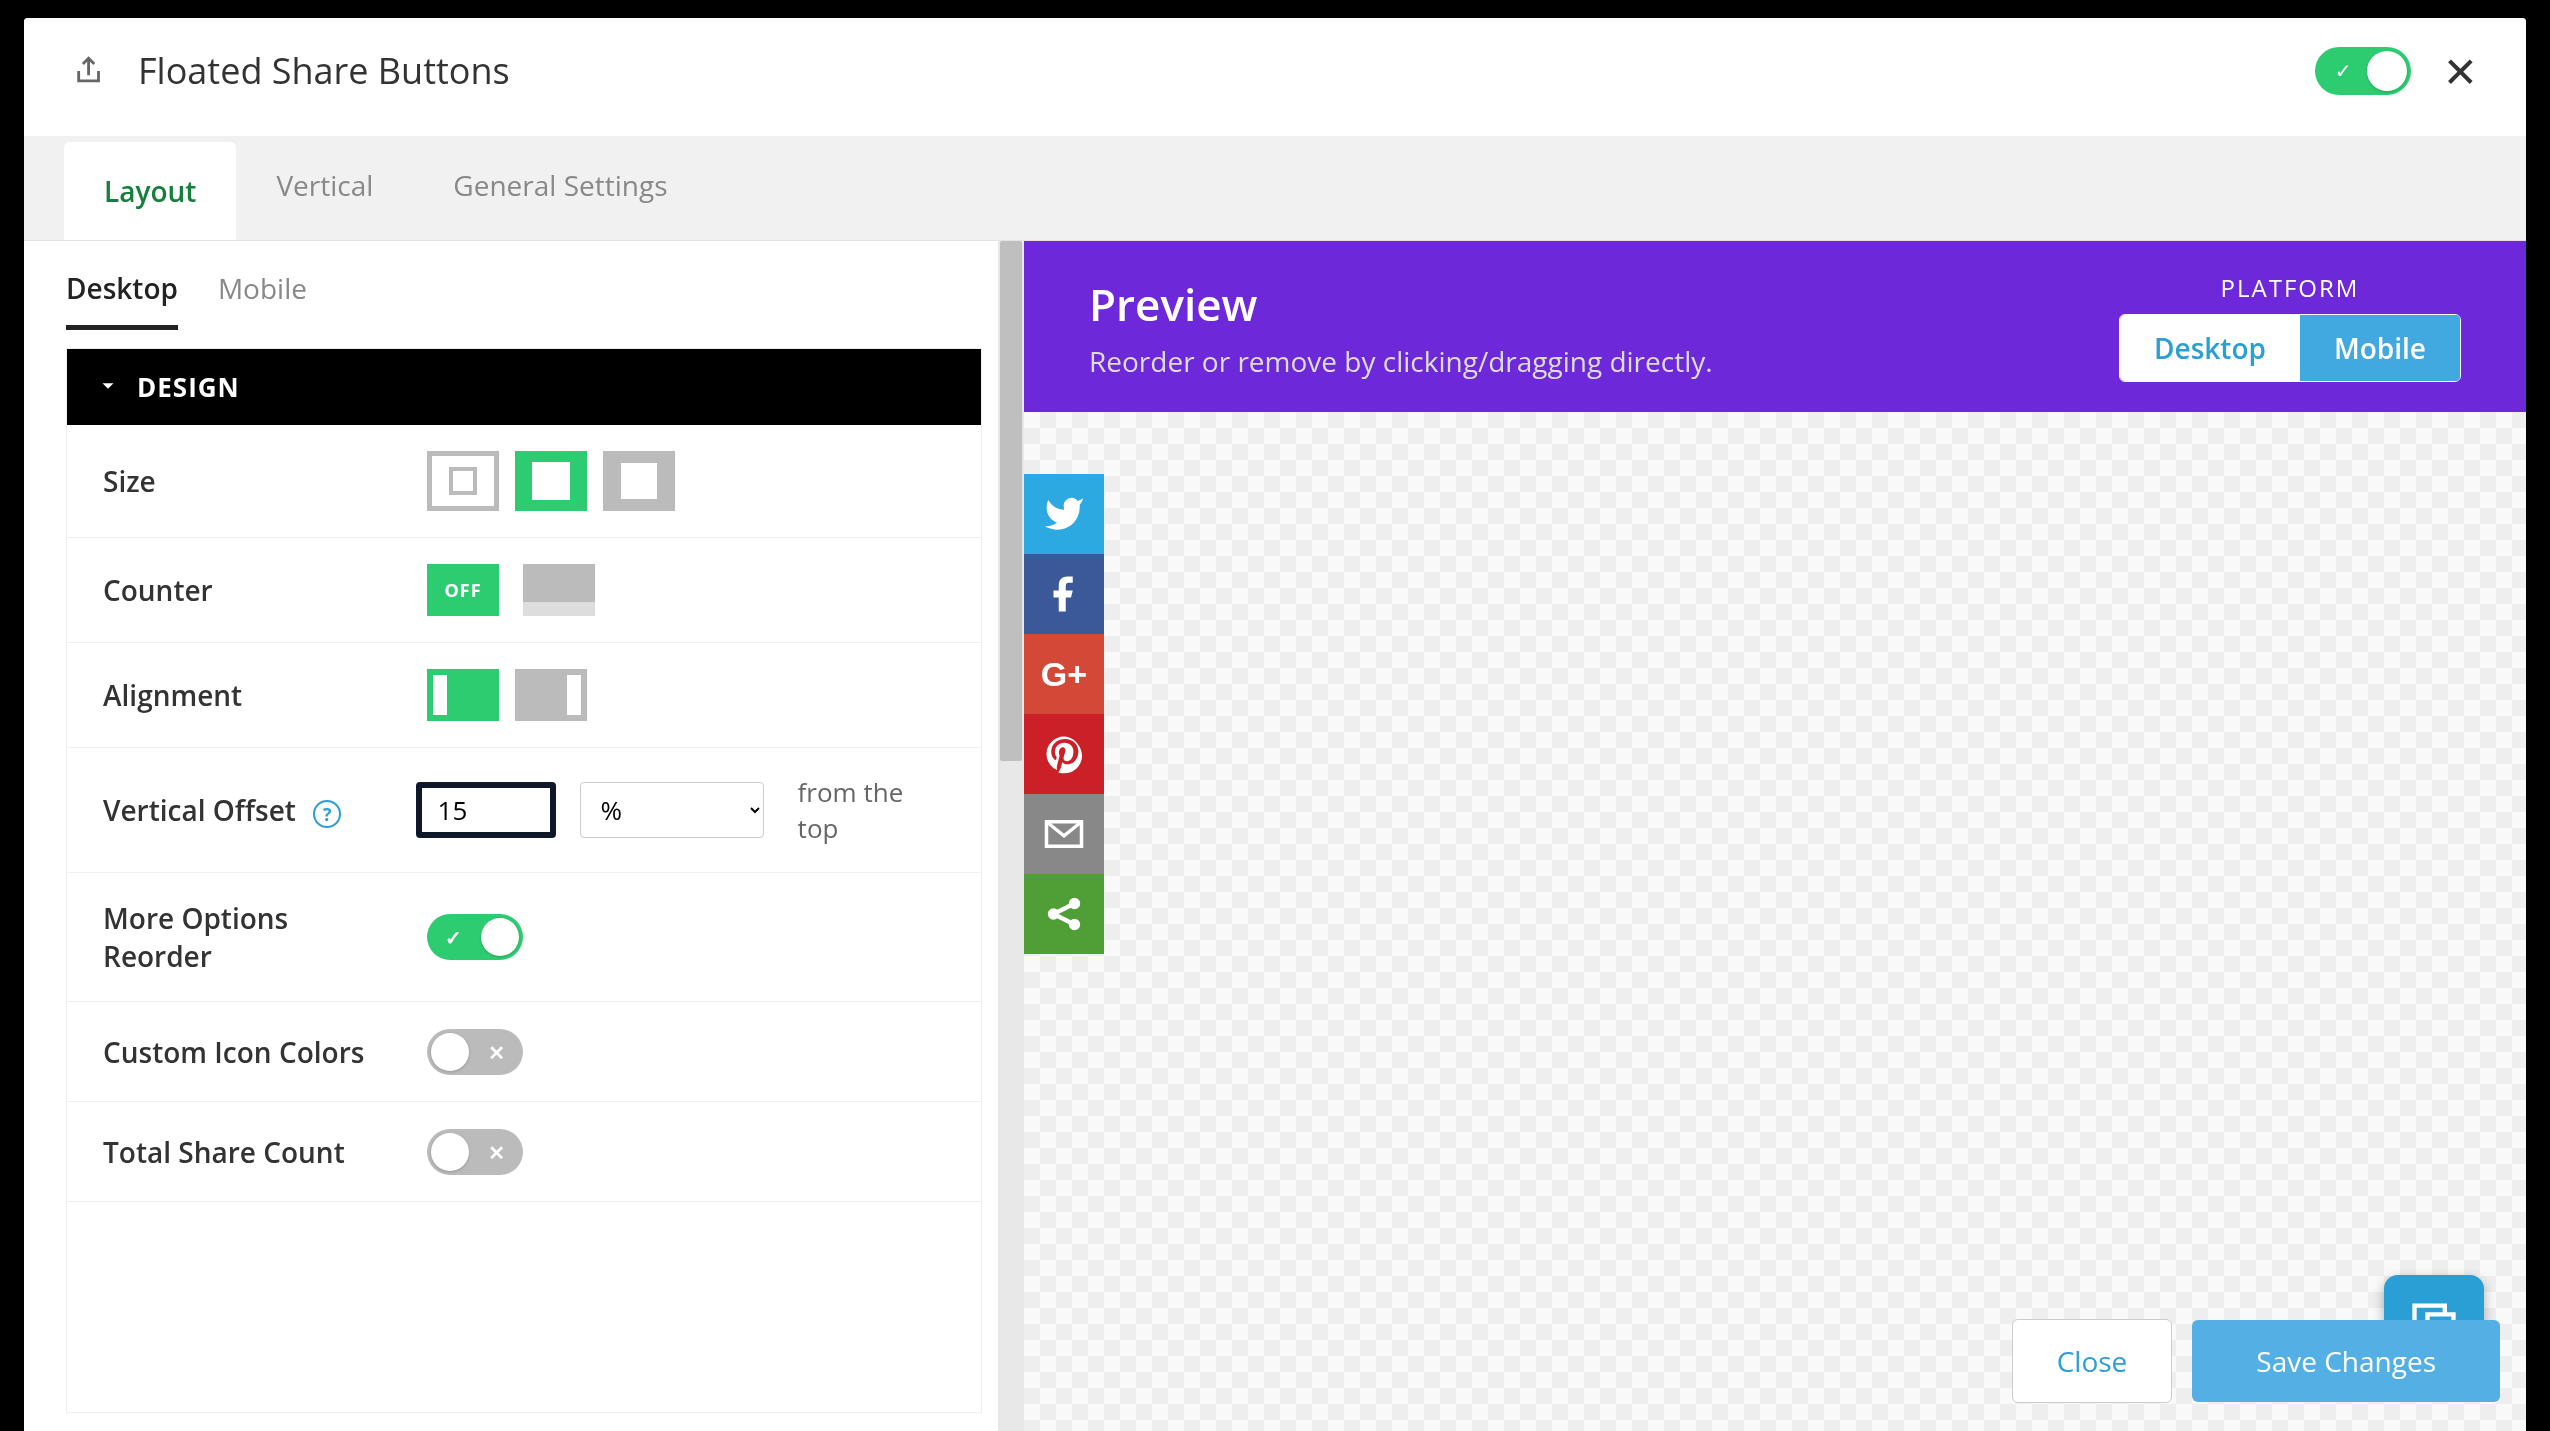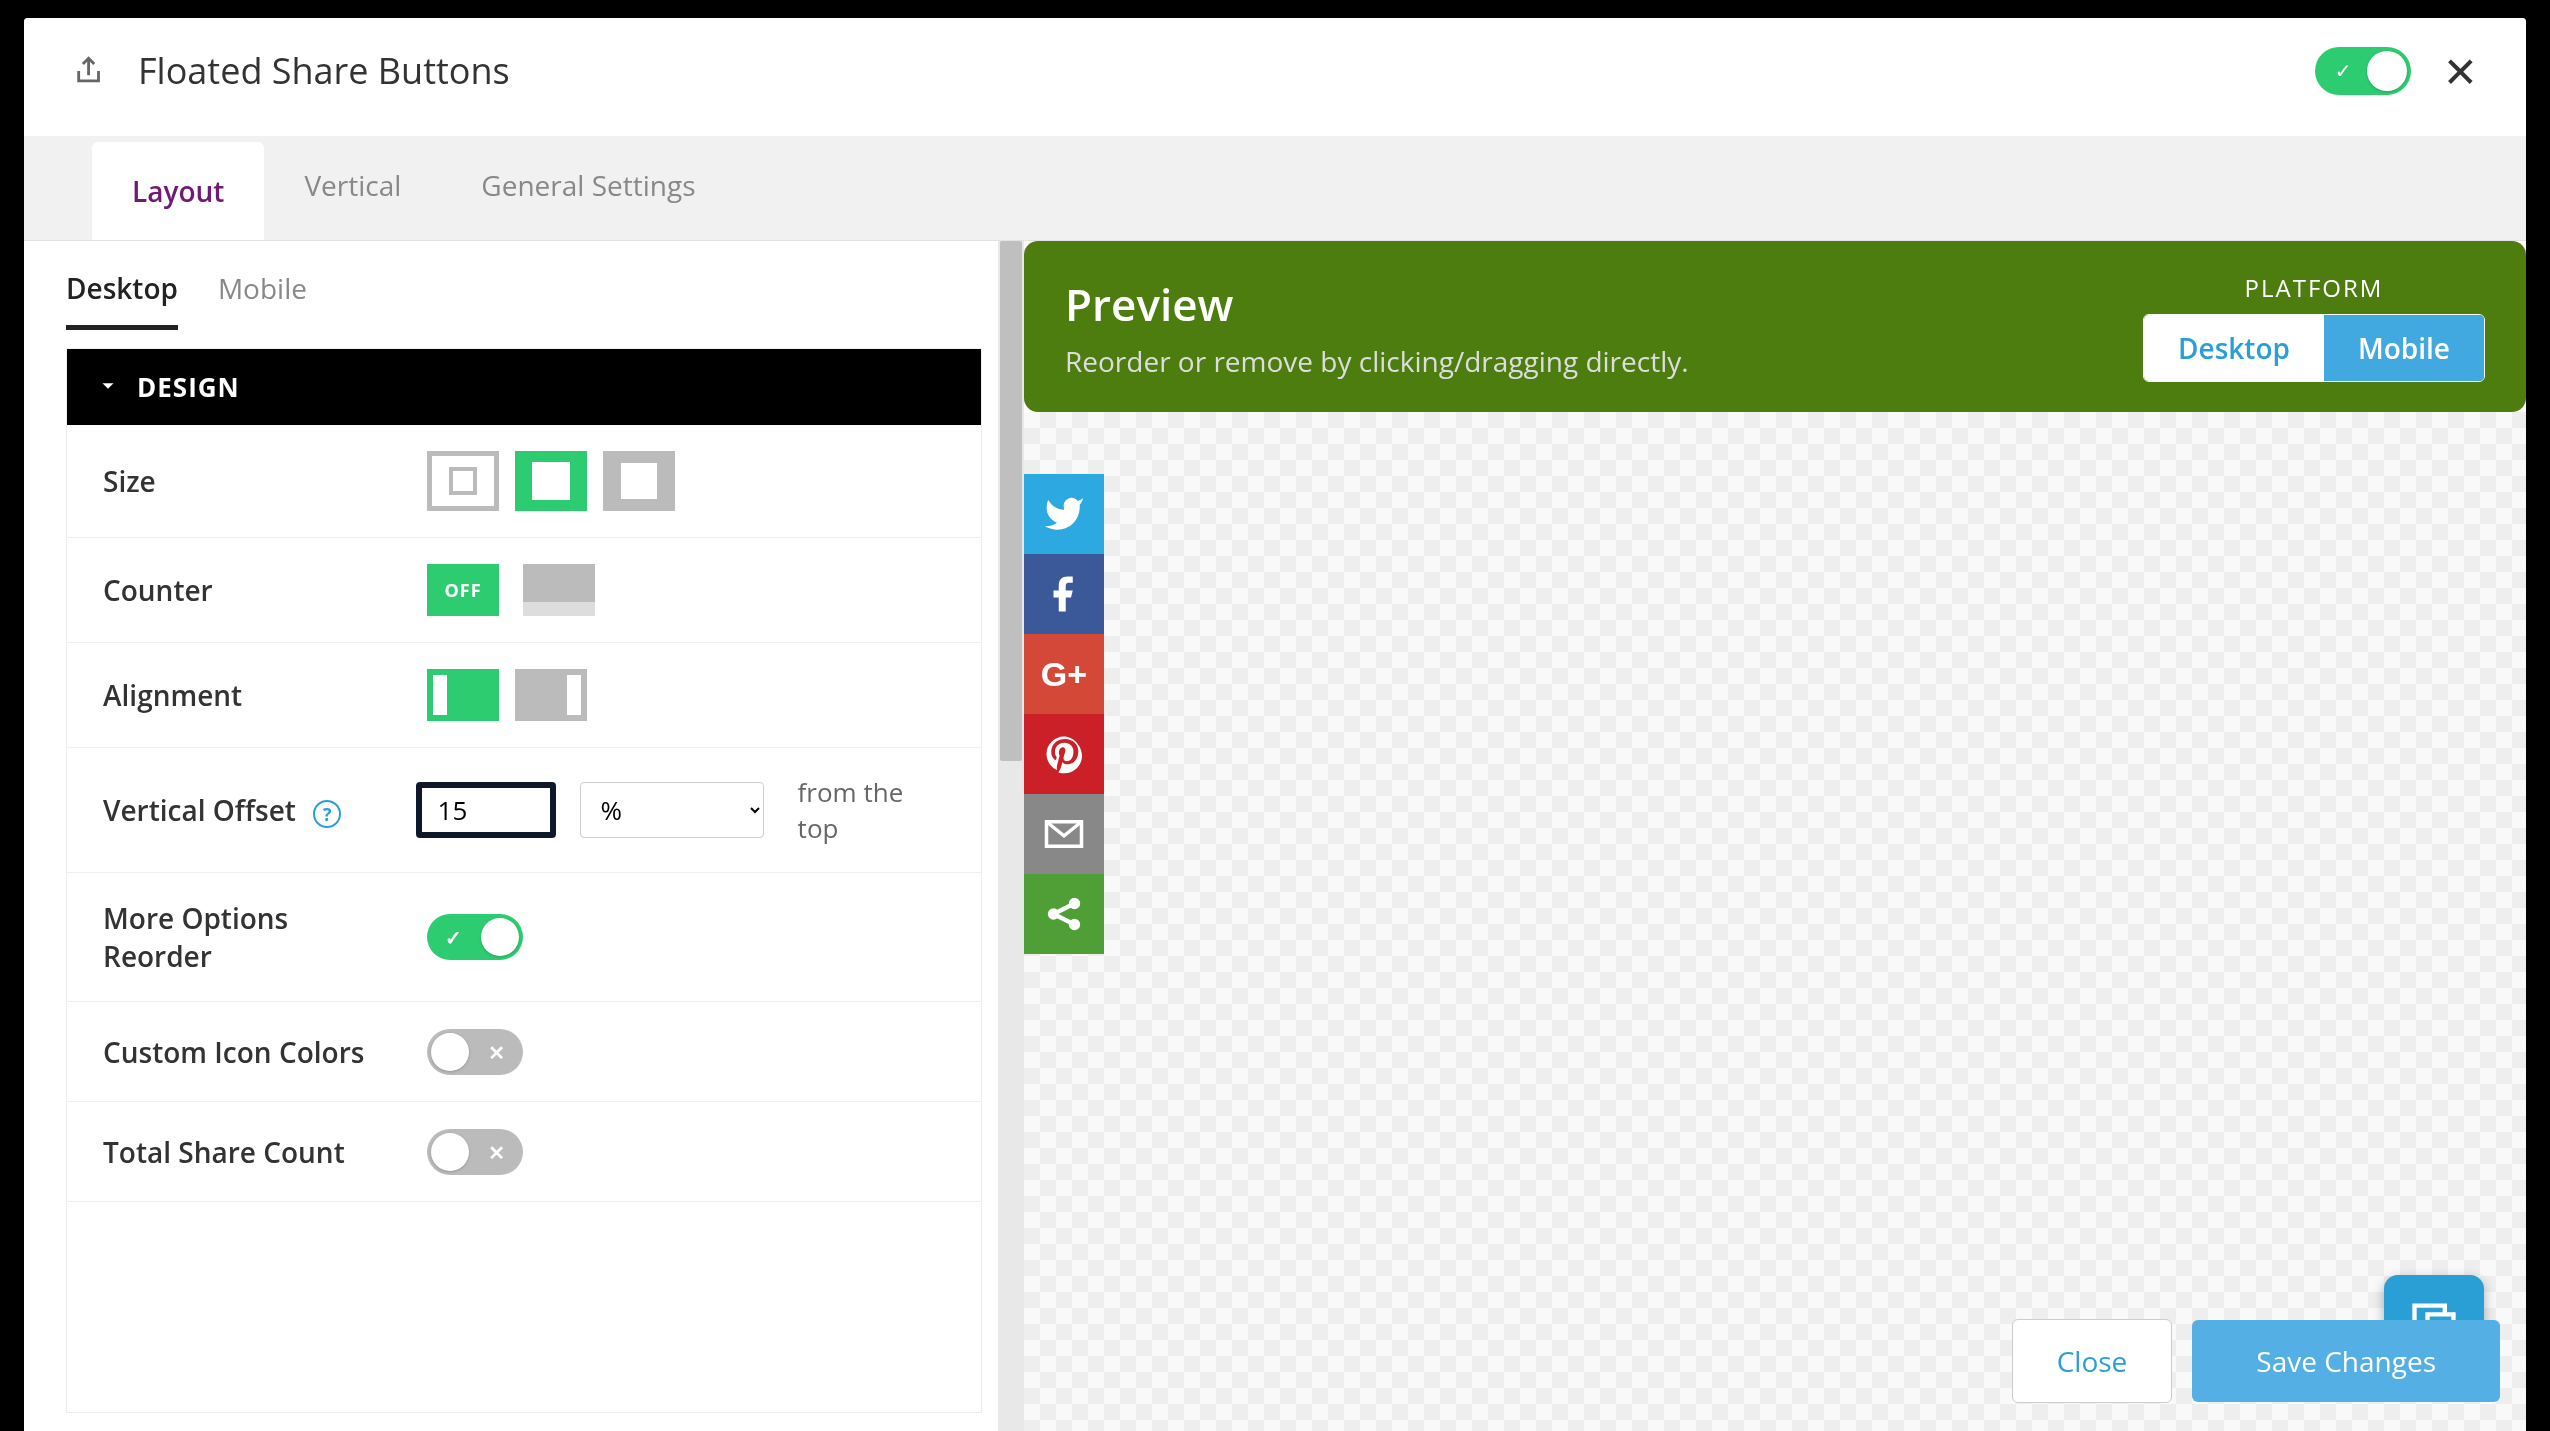--- a/index.html
+++ b/index.html
@@ -8,21 +8,21 @@
 .modal-header { display: flex; align-items: center; padding: 28px 48px 41px 48px; background: #fff; }
 .modal-header .share-icon { width: 36px; height: 36px; margin-right: 30px; display:flex; align-items:center; justify-content:center;}
 .modal-title { font-size: 36px; font-weight: 400; color: #333; flex: 1; }
 .header-right { display: flex; align-items: center; gap: 32px; }
 .toggle-lg { width: 96px; height: 48px; border-radius: 24px; background: #2ecc71; position: relative; display:flex; align-items:center;}
 .toggle-lg .knob { position: absolute; right: 4px; top: 4px; width: 40px; height: 40px; background: #fff; border-radius: 50%; box-shadow: 0 1px 3px rgba(0,0,0,.2); }
 .toggle-lg .check { position: absolute; left: 20px; color: #fff; font-size: 20px; }
 .close-x { font-size: 42px; color: #333; font-weight: 300; cursor: pointer; line-height: 1; }
 .tabs { display: flex; gap: 0; padding-left: 40px; background: #f1f1f1; border-bottom: 1px solid #e2e2e2; }
 .tab { padding: 30px 40px; font-size: 28px; color: #888; cursor: pointer; }
-.tab.active { background: #fff; color: #701a75; font-weight: 600; border-radius: 6px 6px 0 0; margin-top: 6px; margin-left: 28px; }
+.tab.active { background: #fff; color: #15803d; font-weight: 600; border-radius: 6px 6px 0 0; margin-top: 6px; }
 .body { flex: 1; display: flex; overflow: hidden; }
 .left { width: 1000px; background: #fff; position: relative; display:flex; flex-direction:column;}
 .subtabs { display: flex; gap: 40px; padding: 28px 42px 0 42px; }
 .subtab { font-size: 28px; color: #888; padding-bottom: 18px; cursor:pointer;}
 .subtab.active { color: #222; font-weight: 600; border-bottom: 5px solid #222; }
 .panel { margin: 18px 42px; border: 1px solid #eee; flex:1; overflow:auto;}
 .panel-header { background: #000; color: #fff; font-weight: 700; font-size: 26px; padding: 20px 30px; display:flex; align-items:center; gap:18px; letter-spacing:1px;}
 .chev { display:inline-block; }
 .row { display: flex; align-items: center; padding: 26px 36px; border-bottom: 1px solid #f0f0f0; gap: 24px; min-height: 100px;}
 .row-label { width: 300px; font-size: 28px; font-weight: 600; color: #333; }
@@ -51,21 +51,21 @@
 .toggle-sm .knob{position:absolute;top:4px;width:38px;height:38px;background:#fff;border-radius:50%;box-shadow:0 1px 3px rgba(0,0,0,.2);}
 .toggle-sm.on{background:#2ecc71;}
 .toggle-sm.on .knob{right:4px;}
 .toggle-sm.on::before{content:"✓";position:absolute;left:18px;top:10px;color:#fff;font-size:20px;font-weight:700;}
 .toggle-sm.off{background:#bbb;}
 .toggle-sm.off .knob{left:4px;}
 .toggle-sm.off::after{content:"✕";position:absolute;right:18px;top:10px;color:#fff;font-size:20px;font-weight:700;}
 .scroll-gutter{ position:absolute; right:0; top:0; bottom:0; width:26px; background:#e8e8e8;}
 .scroll-thumb{ position:absolute; left:2px; right:2px; top:0; height:520px; background:#bfbfbf; border-radius:2px;}
 .right { flex: 1; display: flex; flex-direction: column; }
-.preview-bar { background: #4d7c0f; color: #fff; padding: 30px 41px; display: flex; align-items: center; border-radius: 14px; }
+.preview-bar { background: #6d28d9; color: #fff; padding: 30px 65px; display: flex; align-items: center; }
 .preview-left-h { flex: 1; }
 .preview-title { font-size: 44px; font-weight: 600; }
 .preview-sub { font-size: 28px; color: #ddd; margin-top: 8px; }
 .platform { text-align: center; }
 .platform-label { font-size: 24px; letter-spacing: 2px; margin-bottom: 10px; color:#fff; font-weight:400;}
 .platform-btns { display: flex; border-radius: 6px; overflow: hidden; border: 1px solid #fff; }
 .pbtn { padding: 14px 34px; font-size: 28px; font-weight: 600; cursor: pointer; }
 .pbtn.desktop { background: #fff; color: #2a9fd6; }
 .pbtn.mobile { background: #41a8e0; color: #fff; }
 .canvas { flex: 1; position: relative; background-image:

